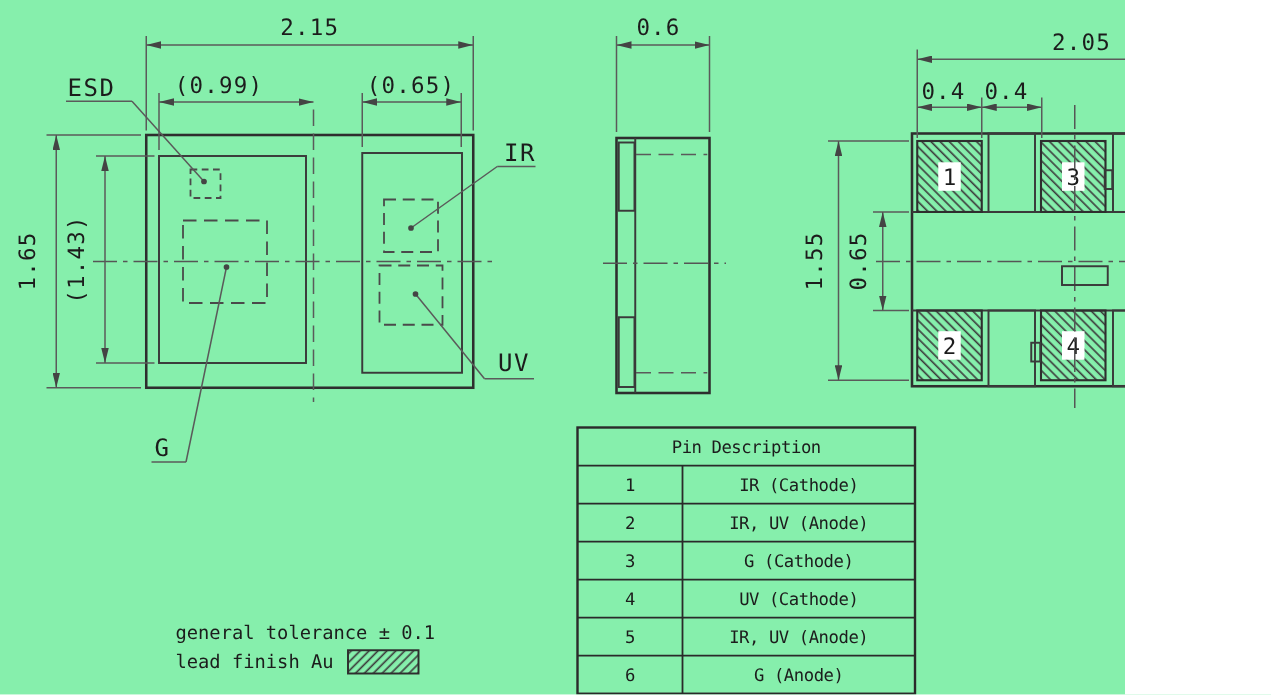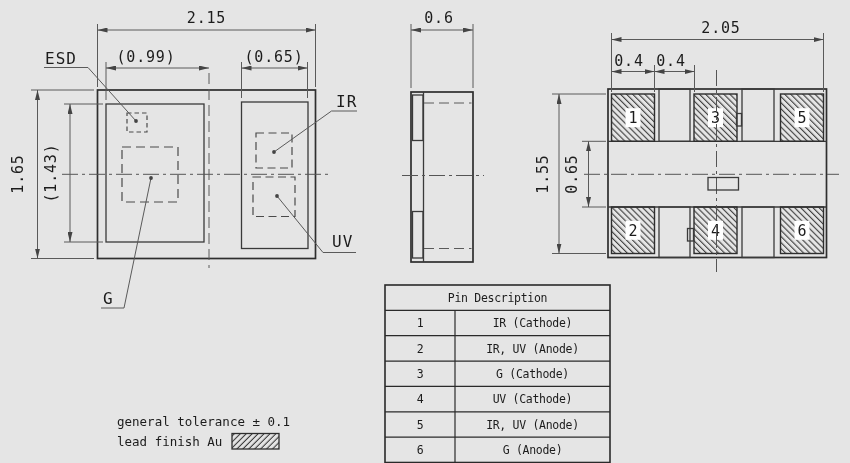--- a/index.html
+++ b/index.html
@@ -1,16 +1,16 @@
 <!DOCTYPE html>
 <html><head>
 <meta charset="utf-8">
 <style>
   html,body{margin:0;padding:0;background:#ffffff;}
-  #stage{position:relative;width:850px;height:463px;background:#e5e5e5;overflow:hidden;
+  #stage{position:relative;width:750px;height:463px;background:#86efac;overflow:hidden;
          font-family:"DejaVu Sans Mono", monospace;}
   svg{position:absolute;left:0;top:0;}
   text{fill:#1c1c1c;}
   .dimtxt{font-size:15px;letter-spacing:0.8px;}
   .labtxt{font-size:16px;letter-spacing:1px;}
   .padnum{font-size:15px;}
   .tbltxt{font-size:11.5px;letter-spacing:-0.3px;}
   .notetxt{font-size:12.5px;}
   .thick{stroke:#2e2e2e;stroke-width:1.7;fill:none;}
   .mid{stroke:#3a3a3a;stroke-width:1.3;fill:none;}

